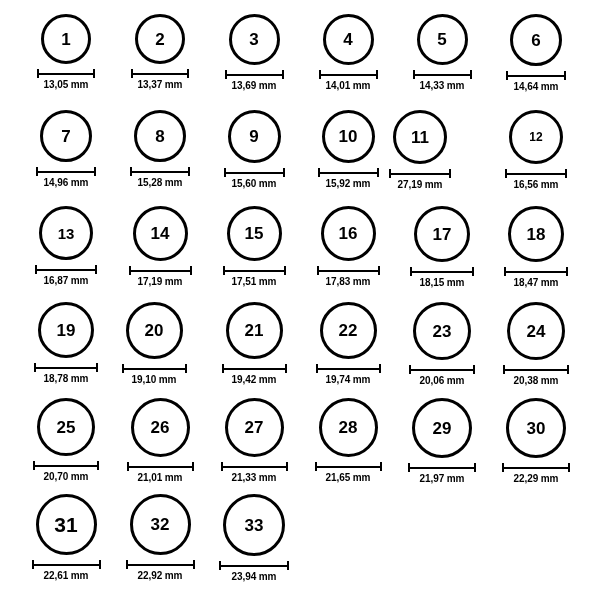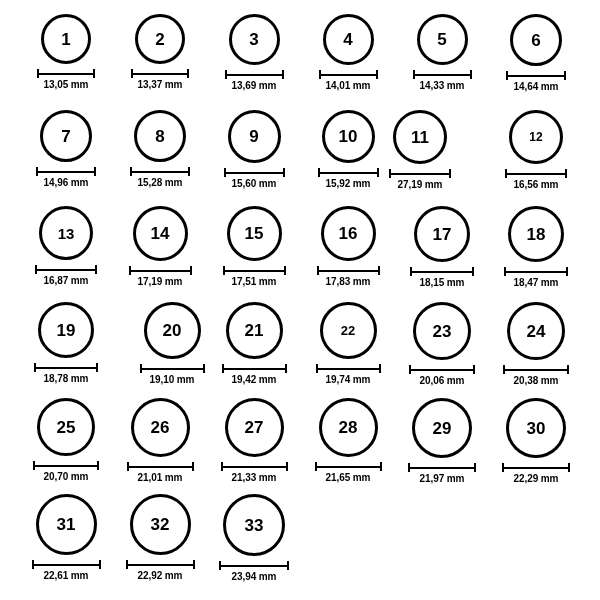--- a/index.html
+++ b/index.html
@@ -279,21 +279,21 @@
       <div class="ring-circle" style="width: 56px; height: 56px;">
         <div class="ring-size" style="font-size: 17px;">19</div>
       </div>
       <div class="measure" style="width: 64px;">
         <div class="bar"></div>
         <div class="cap left"></div>
         <div class="cap right"></div>
       </div>
       <div class="ring-mm">18,78 mm</div>
     </div>
-    <div class="ring-cell" style="left: 136px; top: 302px; width: 72px;">
+    <div class="ring-cell" style="left: 118px; top: 302px; width: 72px;">
       <div class="ring-circle" style="width: 57px; height: 57px;">
         <div class="ring-size" style="font-size: 17px;">20</div>
       </div>
       <div class="measure" style="width: 65px;">
         <div class="bar"></div>
         <div class="cap left"></div>
         <div class="cap right"></div>
       </div>
       <div class="ring-mm">19,10 mm</div>
     </div>
@@ -303,21 +303,21 @@
       </div>
       <div class="measure" style="width: 65px;">
         <div class="bar"></div>
         <div class="cap left"></div>
         <div class="cap right"></div>
       </div>
       <div class="ring-mm">19,42 mm</div>
     </div>
     <div class="ring-cell" style="left: 312px; top: 302px; width: 72px;">
       <div class="ring-circle" style="width: 57px; height: 57px;">
-        <div class="ring-size" style="font-size: 13px;">22</div>
+        <div class="ring-size" style="font-size: 17px;">22</div>
       </div>
       <div class="measure" style="width: 65px;">
         <div class="bar"></div>
         <div class="cap left"></div>
         <div class="cap right"></div>
       </div>
       <div class="ring-mm">19,74 mm</div>
     </div>
     <div class="ring-cell" style="left: 406px; top: 302px; width: 72px;">
       <div class="ring-circle" style="width: 58px; height: 58px;">
@@ -402,21 +402,21 @@
       </div>
       <div class="measure" style="width: 68px;">
         <div class="bar"></div>
         <div class="cap left"></div>
         <div class="cap right"></div>
       </div>
       <div class="ring-mm">22,29 mm</div>
     </div>
     <div class="ring-cell" style="left: 30px; top: 494px; width: 72px;">
       <div class="ring-circle" style="width: 61px; height: 61px;">
-        <div class="ring-size" style="font-size: 17px;">31</div>
+        <div class="ring-size" style="font-size: 21px;">31</div>
       </div>
       <div class="measure" style="width: 69px;">
         <div class="bar"></div>
         <div class="cap left"></div>
         <div class="cap right"></div>
       </div>
       <div class="ring-mm">22,61 mm</div>
     </div>
     <div class="ring-cell" style="left: 124px; top: 494px; width: 72px;">
       <div class="ring-circle" style="width: 61px; height: 61px;">

